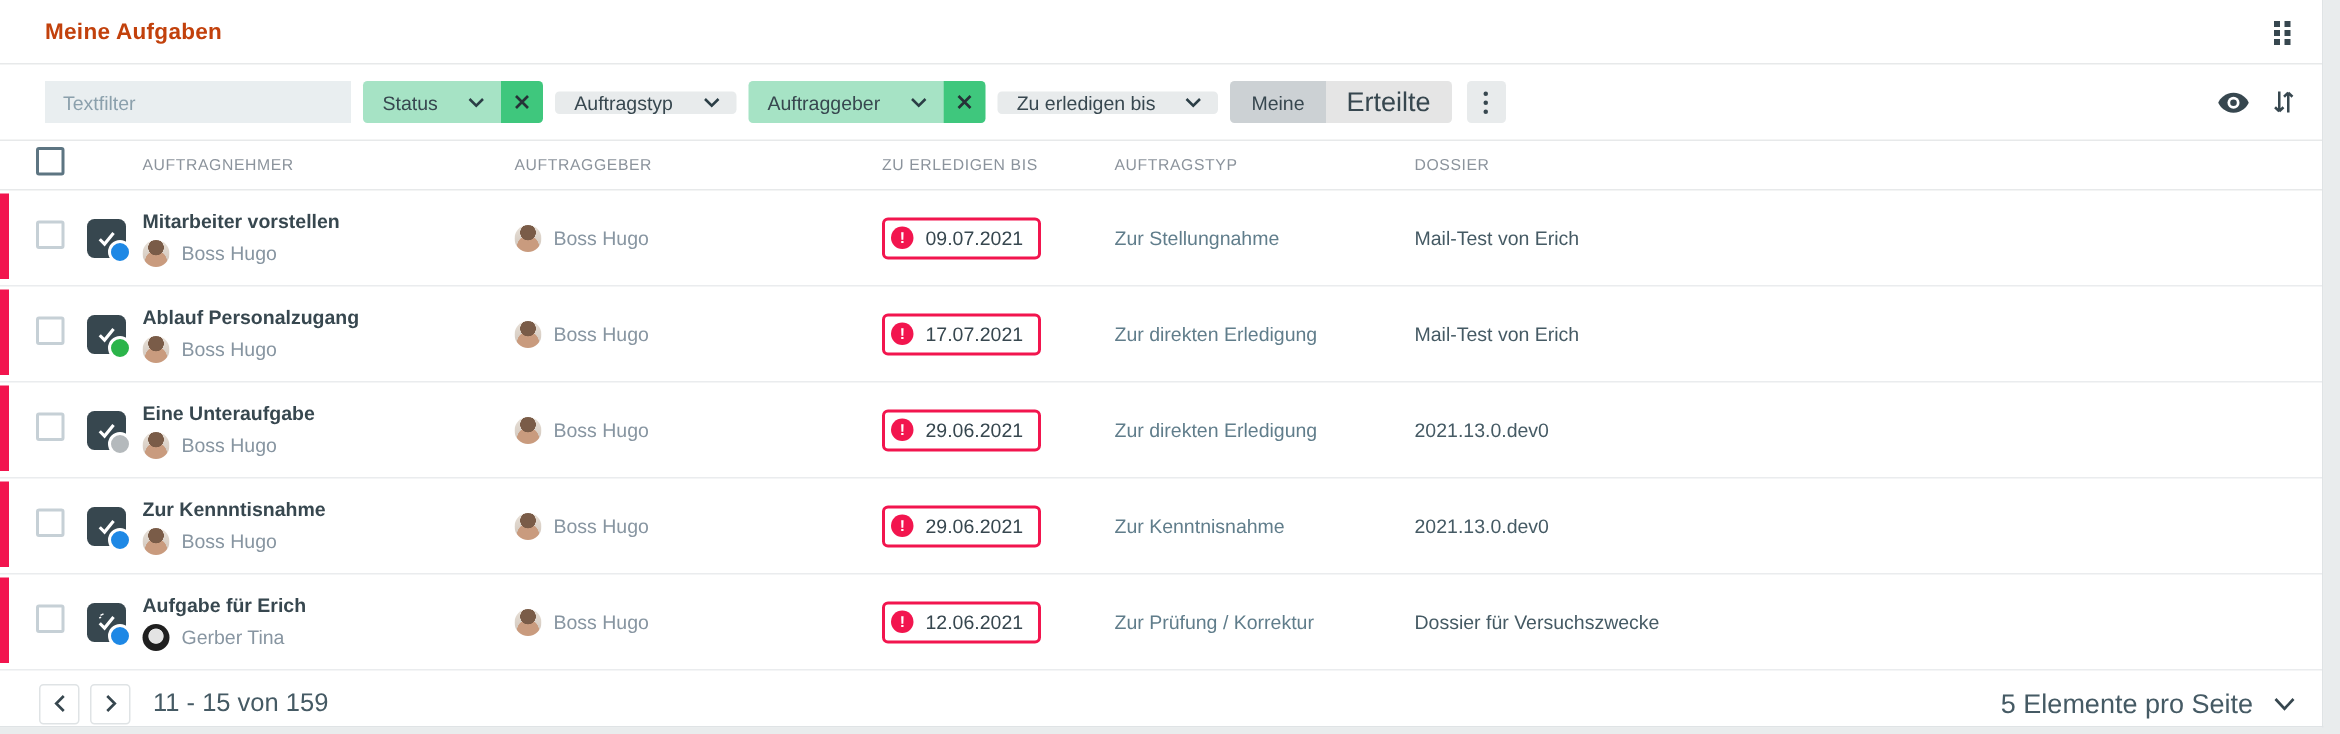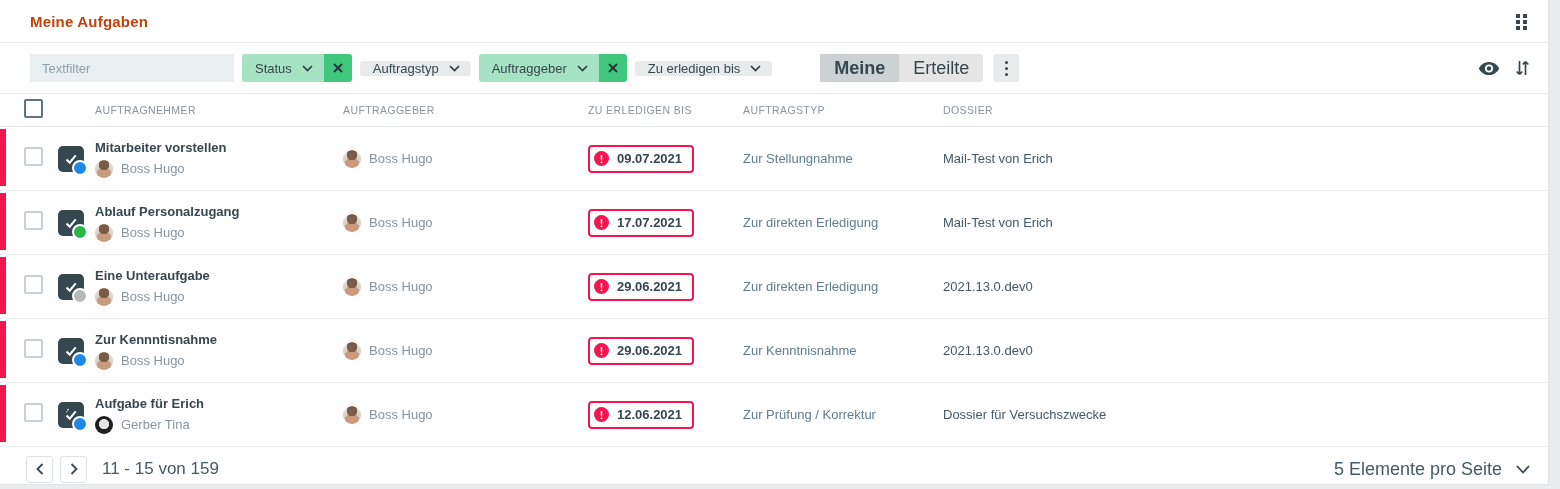--- a/index.html
+++ b/index.html
@@ -13,29 +13,29 @@
   .handle{margin-left:auto;width:26px;height:26px;display:flex;align-items:center;
     justify-content:center;cursor:grab;}
   
   .filterbar{height:50px;display:flex;align-items:center;gap:8px;
     padding:0 16px 0 30px;border-bottom:1px solid #e7e9ea;}
   .textfilter{width:180px;height:28px;border:none;outline:none;background:#e9eef0;
     border-radius:0;padding:0 12px;font-size:13px;color:#37474f;
     font-family:"Liberation Sans",sans-serif;}
   .textfilter::placeholder{color:#8ba0ac;}
   .chipgroup{display:flex;align-items:stretch;height:28px;}
-  .chip{display:flex;align-items:center;gap:10px;padding:0 11px 0 13px;
+  .chip{display:flex;align-items:center;gap:20px;padding:0 11px 0 13px;
     background:#e8ebec;border-radius:3px;font-size:13px;color:#37474f;cursor:pointer;}
   .chip.active{background:#a6e3c5;border-radius:3px 0 0 3px;}
   .chip-x{width:28px;display:flex;align-items:center;justify-content:center;
     background:#3fc77d;border-radius:0 3px 3px 0;cursor:pointer;}
   .seg{display:flex;height:28px;border-radius:3px;overflow:hidden;}
   .seg-btn{display:flex;align-items:center;padding:0 14px;font-size:18px;
     color:#37474f;background:#e5e5e5;cursor:pointer;}
-  .seg-btn.sel{background:#ccd1d4;font-weight:bold;font-size:18px;margin-left:40px;}
+  .seg-btn.sel{background:#ccd1d4;font-weight:normal;font-size:13px;}
   .kebab{width:26px;height:28px;margin-left:2px;background:#e8ebec;border-radius:3px;
     display:flex;flex-direction:column;align-items:center;justify-content:center;
     gap:3px;cursor:pointer;}
   .kebab i{width:3px;height:3px;border-radius:50%;background:#37474f;}
   .bar-icons{margin-left:auto;display:flex;align-items:center;gap:15px;padding-right:2px;}
   .bar-icons>span{cursor:pointer;display:flex;align-items:center;}
   
   .grid{display:grid;grid-template-columns:34px 37px 248px 245px 155px 200px 1fr;
     align-items:center;padding-left:24px;}
   .colhead{height:32px;border-bottom:1px solid #e7e9ea;}
@@ -62,21 +62,21 @@
       linear-gradient(180deg,#e9e1d8,#cdc2b8);}
   .avatar[data-person="Gerber Tina"]{
     background:radial-gradient(circle at 50% 45%, #e4e4e4 0 36%, #1f1f1f 40%);}
   .pname{font-size:13px;color:#8795a1;}
   .due-badge{display:inline-flex;align-items:center;gap:8px;height:24px;
     padding:0 10px 0 4px;background:#fff;border:2px solid #f2154e;border-radius:4px;}
   .alert-circle{width:15px;height:15px;border-radius:50%;background:#f2154e;
     color:#fff;font-size:10.5px;font-weight:bold;display:flex;align-items:center;
     justify-content:center;}
   .alert-circle::after{content:"!";}
-  .due-txt{font-size:13px;color:#37474f;font-weight:bold;}
+  .due-txt{font-size:13px;color:#37474f;}
   .typ{font-size:13px;color:#607d8b;}
   .dossier{font-size:13px;color:#455a64;}
   
   .footer{height:44px;display:flex;align-items:center;padding:0 18px 0 26px;}
   .pg-btn{width:25px;height:25px;border:1px solid #dfe3e5;border-radius:3px;
     background:#fff;display:flex;align-items:center;justify-content:center;
     cursor:pointer;margin-right:7px;}
   .range{font-size:17px;color:#455a64;margin-left:8px;}
   .pagesize{margin-left:auto;display:flex;align-items:center;gap:14px;cursor:pointer;}
   .pagesize .ps-label{font-size:18px;color:#455a64;}

